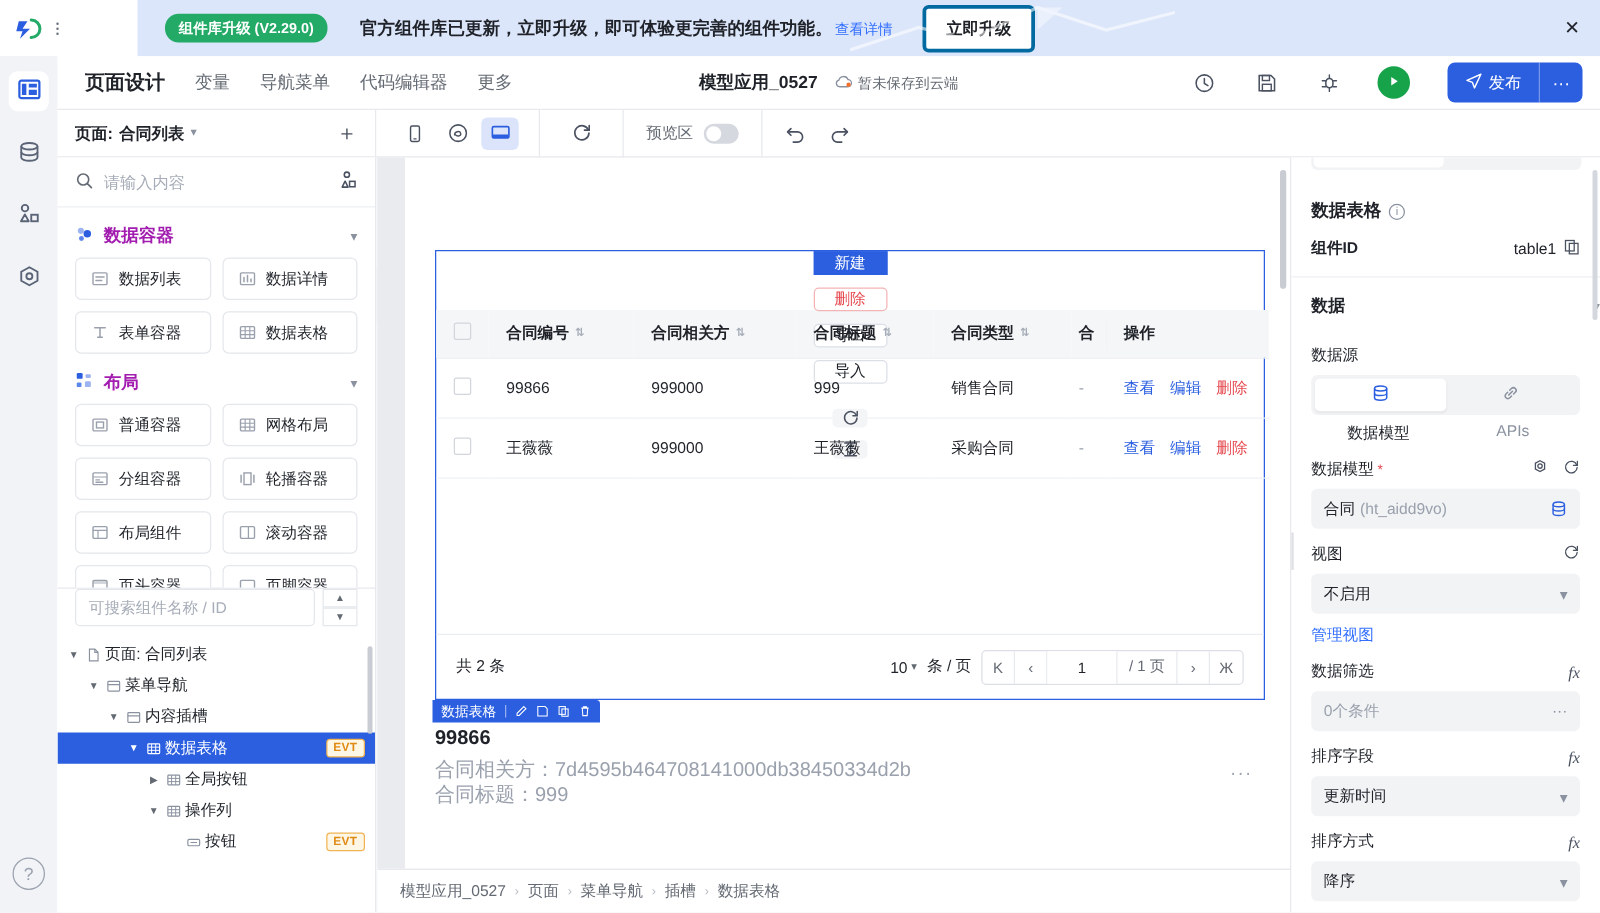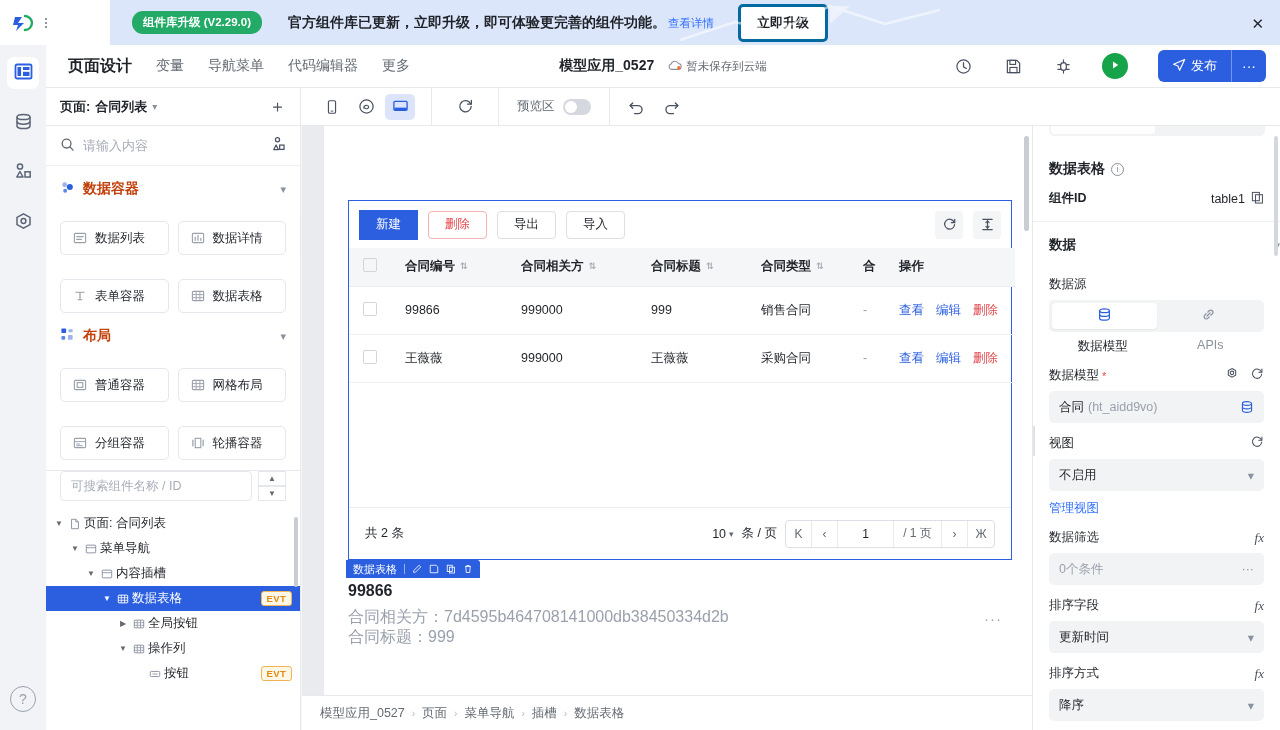--- a/index.html
+++ b/index.html
@@ -127,27 +127,27 @@
   }
   .search-row input {
     border: none; outline: none; font-size: 13px; flex: 1; color: #1f2329;
     font-family: "Liberation Sans", sans-serif; background: transparent;
   }
   .search-row input::placeholder { color: #a7adb8; }
   .comp-scroll { flex: 1; overflow: hidden; position: relative; }
   .group-head {
     display: flex; align-items: center; gap: 8px; padding: 14px 14px 8px 14px;
   }
-  .group-head .gh-title { font-size: 14px; font-weight: bold; color: #c2410c; }
+  .group-head .gh-title { font-size: 14px; font-weight: bold; color: #a21caf; }
   .group-head .gh-caret { margin-left: auto; color: #8a919f; font-size: 11px; }
   .comp-grid { display: grid; grid-template-columns: 1fr 1fr; gap: 9px; padding: 0 14px; }
   .comp-card {
     height: 34px; border: 1px solid #e4e7ec; border-radius: 5px; display: flex;
     align-items: center; gap: 8px; padding-left: 12px; font-size: 12.5px; color: #1f2329;
-    cursor: pointer; background: #fff; margin-top: 15px;
+    cursor: pointer; background: #fff;
   }
   .comp-card .ci { color: #9aa1ad; display: flex; }
   .panel-handle {
     position: absolute; left: 255px; top: 88px; width: 15px; height: 44px;
     background: #f1f3f7; border-radius: 0 5px 5px 0; cursor: pointer;
   }
   .outline {
     border-top: 1px solid #e7e9ed; background: #fff; height: 260px; display: flex; flex-direction: column;
   }
   .outline-head { display: flex; align-items: center; padding: 14px 14px 10px 14px; }
@@ -184,21 +184,21 @@
     position: absolute; left: 302px; top: 126px; width: 730px; height: 569px;
     background: #e9ebef; overflow: hidden;
   }
   .canvas-page {
     position: absolute; left: 22px; top: 0; width: 708px; height: 569px; background: #fff;
   }
   .table-wrap {
     position: absolute; left: 24px; top: 74px; width: 664px; height: 360px;
     border: 1.5px solid #2b5fe0; background: #fff;
   }
-  .tbl-toolbar { height: 47px; display: flex; align-items: center; padding: 0 10px; gap: 10px; }
+  .tbl-toolbar { height: 47px; display: flex; align-items: center; padding: 0 10px; gap: 10px; flex-direction: column; }
   .btn {
     height: 28px; border-radius: 4px; font-size: 12.5px; display: flex; align-items: center;
     justify-content: center; padding: 0 16px; cursor: pointer; white-space: nowrap;
   }
   .btn.primary { background: #2b5fe0; color: #fff; border: 1px solid #2b5fe0; border-radius: 0; height: 30px; }
   .btn.danger { background: #fff; color: #e5484d; border: 1px solid #f3b4b6; }
   .btn.plain { background: #fff; color: #1f2329; border: 1px solid #dcdfe6; }
   .tbl-toolbar .spacer { flex: 1; }
   .tb-icon-btn {
     width: 28px; height: 28px; background: #f4f5f7; border-radius: 4px; display: flex;

